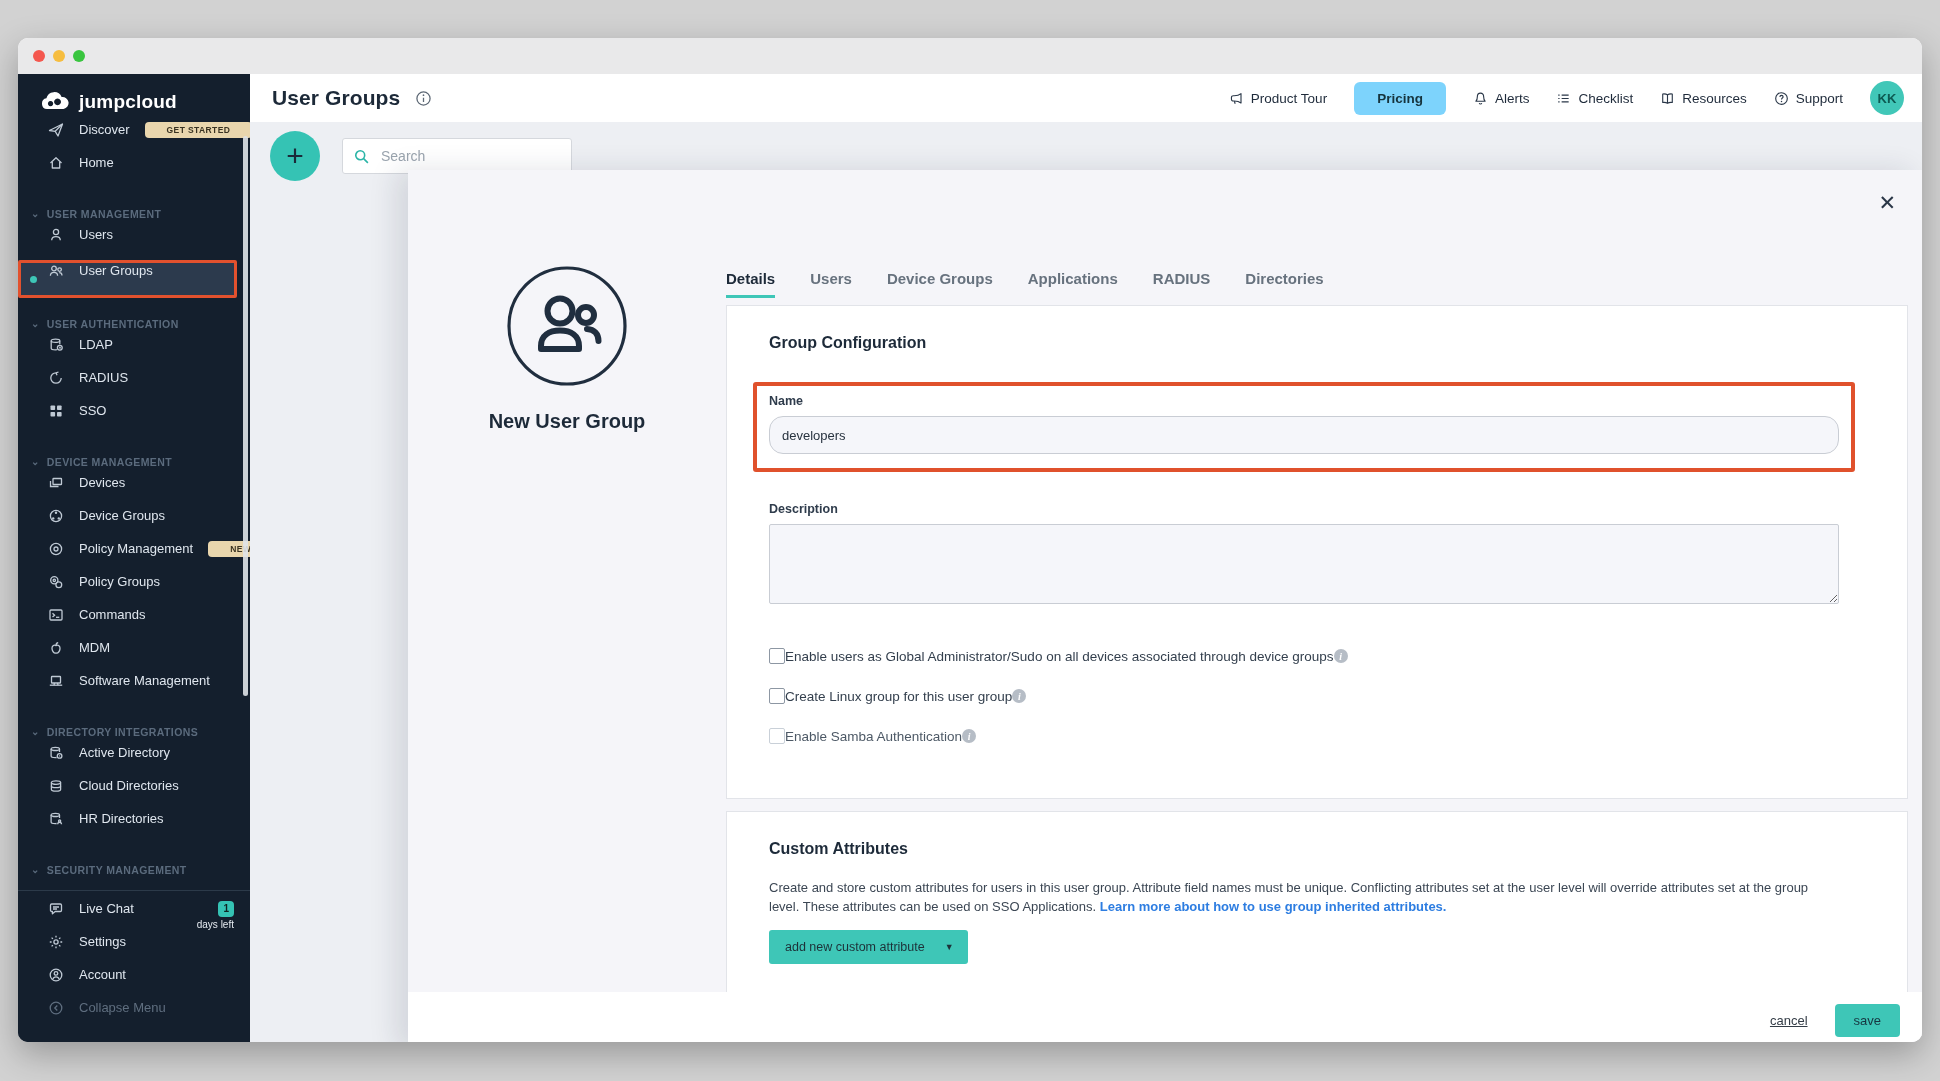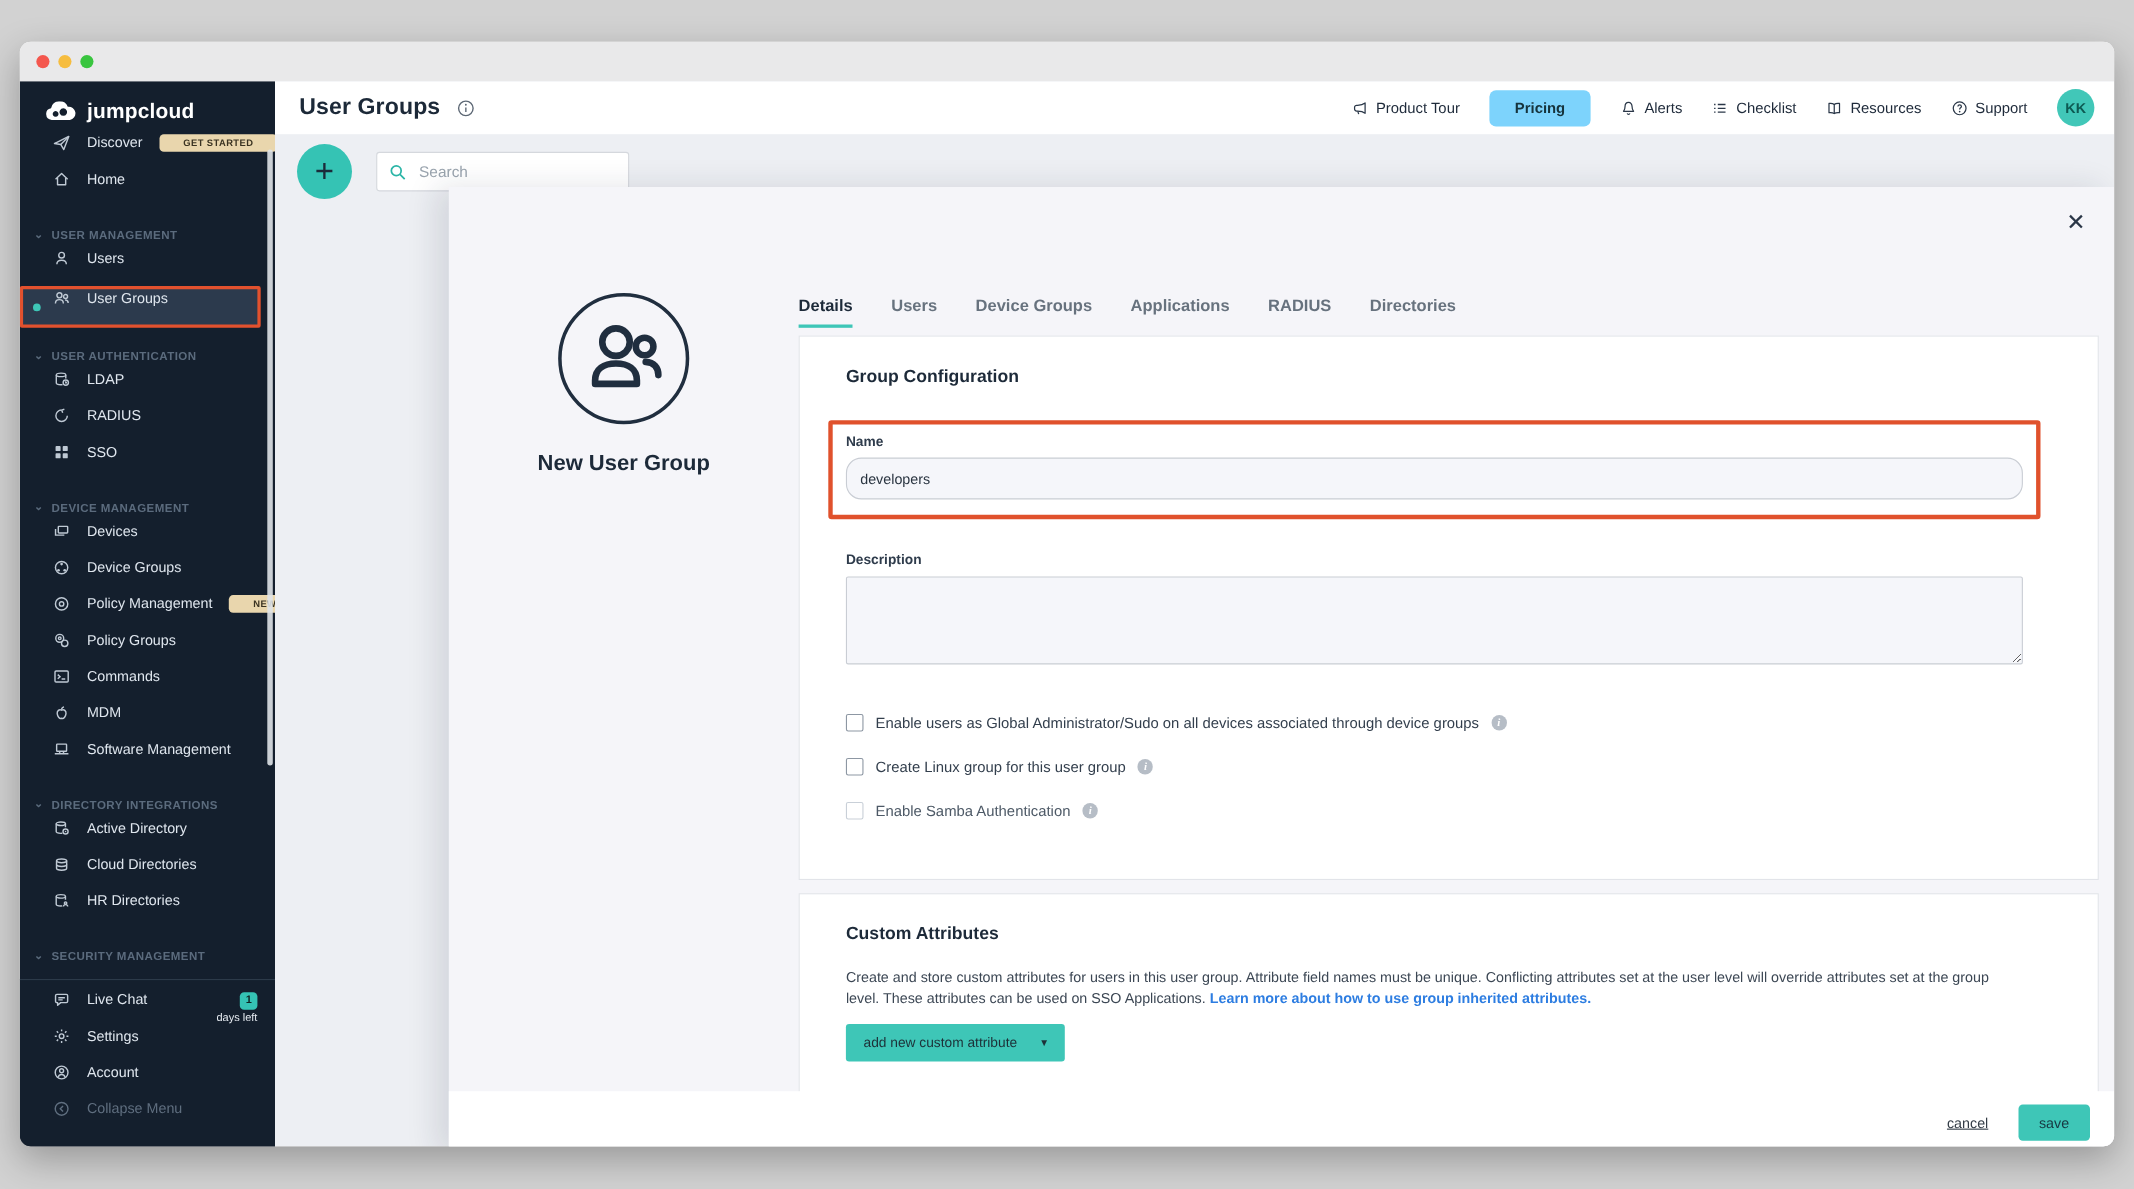--- a/index.html
+++ b/index.html
@@ -58,21 +58,21 @@
   .cards{position:absolute;left:318px;right:14px;top:135px;}
   .card{background:#fff;border:1px solid #e2e4e9;}
   .card1{padding:22px 34px 54px 42px;margin-bottom:12px;}
   .card2{padding:22px 70px 32px 42px;}
   .card h2{margin:6px 0 0;font-size:16px;color:#1d2a39;font-weight:bold;}
   .highlight-box{border:4px solid #e0512c;border-radius:3px;padding:8px 12px 14px;margin:30px 18px 0 -16px;}
   .field-label{font-size:12.5px;font-weight:bold;color:#2f3c4c;margin-bottom:8px;}
   .text-input{width:100%;height:38px;background:#f5f6fa;border:1px solid #c9cdd4;border-radius:14px;font-size:13px;color:#28333f;padding:0 12px;box-sizing:border-box;font-family:inherit;outline:none;}
   .desc-wrap{margin-top:30px;margin-right:34px;}
   .textarea{width:100%;height:80px;background:#f5f6fa;border:1px solid #c9cdd4;border-radius:2px;resize:vertical;box-sizing:border-box;font-family:inherit;font-size:13px;padding:8px 12px;color:#28333f;outline:none;}
-  .checkbox-row{display:flex;align-items:center;gap:11px;margin-top:24px;font-size:13.5px;color:#333f4d;}
+  .checkbox-row{display:flex;align-items:center;margin-top:24px;font-size:13.5px;color:#333f4d;}
   .checkbox-row.first{margin-top:40px;}
   .checkbox{width:14px;height:14px;border:1px solid #8d97a3;border-radius:2px;background:#fff;flex-shrink:0;cursor:pointer;}
   .checkbox.disabled{border-color:#c9d0d8;cursor:default;}
   .row-disabled{color:#4d5966;}
   .info-dot{width:14px;height:14px;border-radius:50%;background:#b6bdc6;color:#fff;font-size:10px;font-weight:bold;display:inline-flex;align-items:center;justify-content:center;font-family:"Liberation Serif",serif;font-style:italic;cursor:pointer;flex-shrink:0;}
   .ca-text{font-size:13px;color:#3c4754;line-height:19px;max-width:1530px;margin-top:20px;}
   .ca-link{color:#2d7de1;font-weight:bold;text-decoration:none;cursor:pointer;}
   .add-attr-btn{margin-top:14px;display:inline-flex;align-items:center;background:#3ec6b7;border-radius:3px;height:34px;font-size:12.5px;color:#1d3138;cursor:pointer;}
   .add-attr-label{padding:0 10px 0 16px;}
   .add-attr-caret{padding:0 14px 0 10px;font-size:9px;color:#1d3138;}

